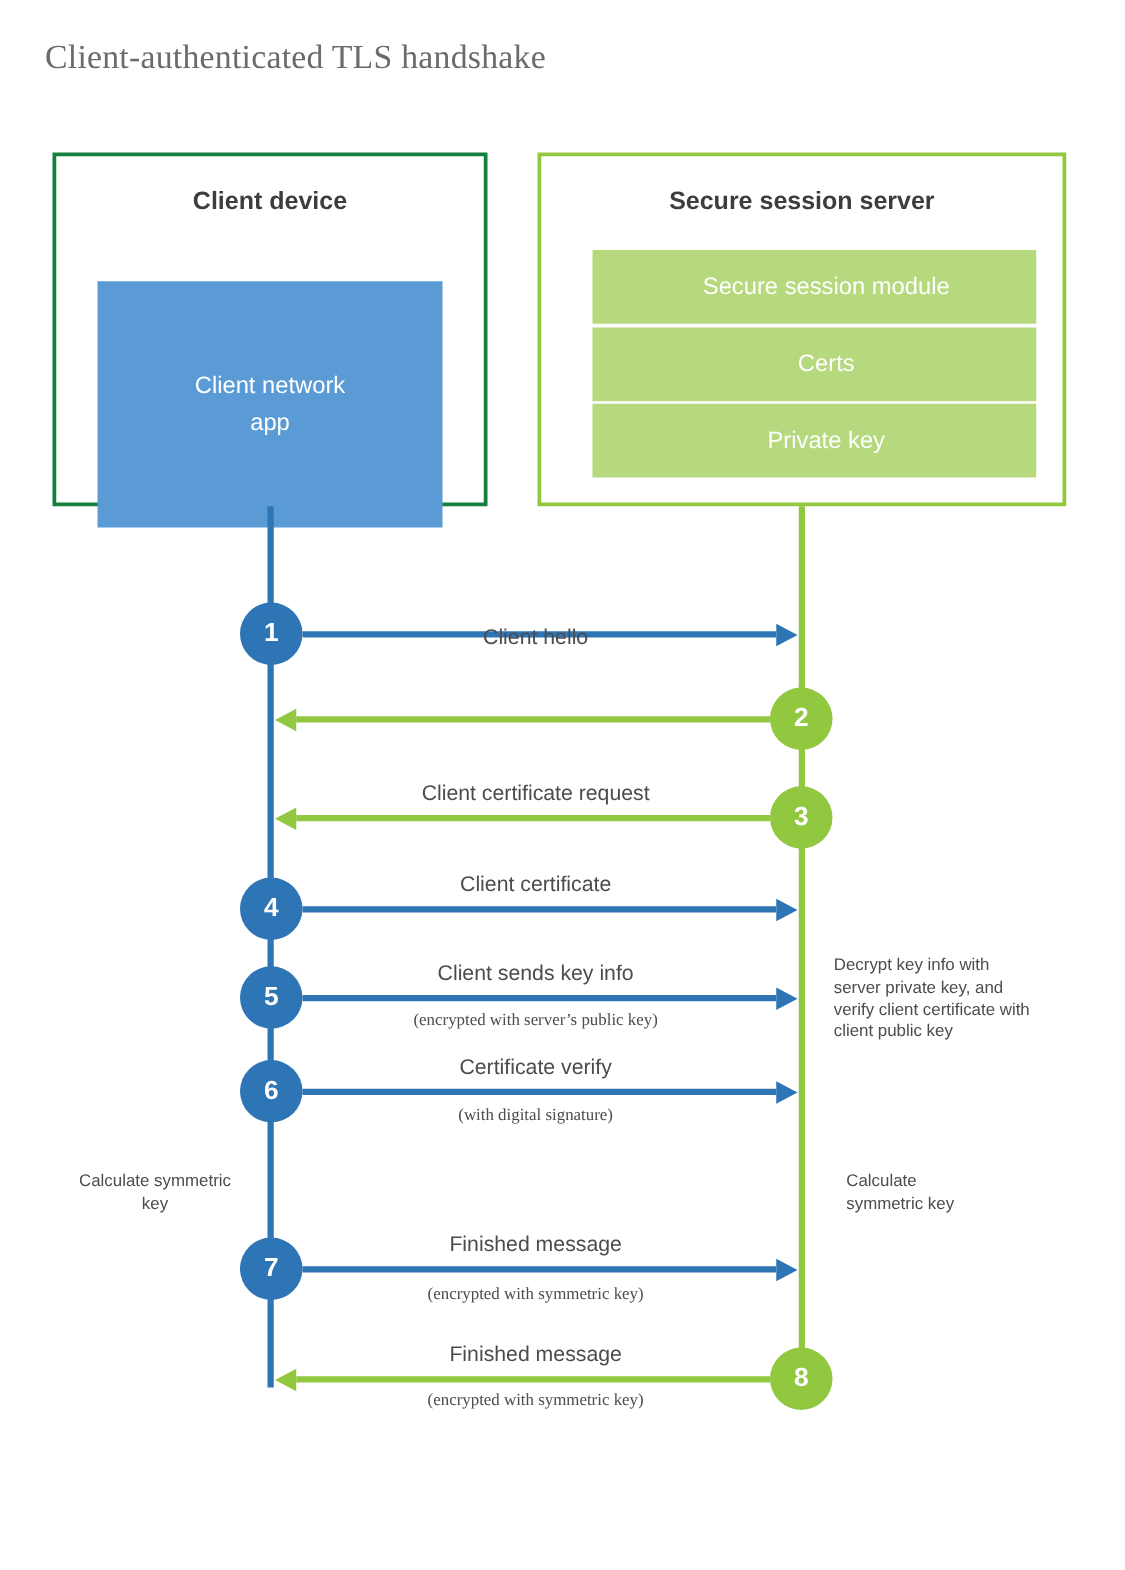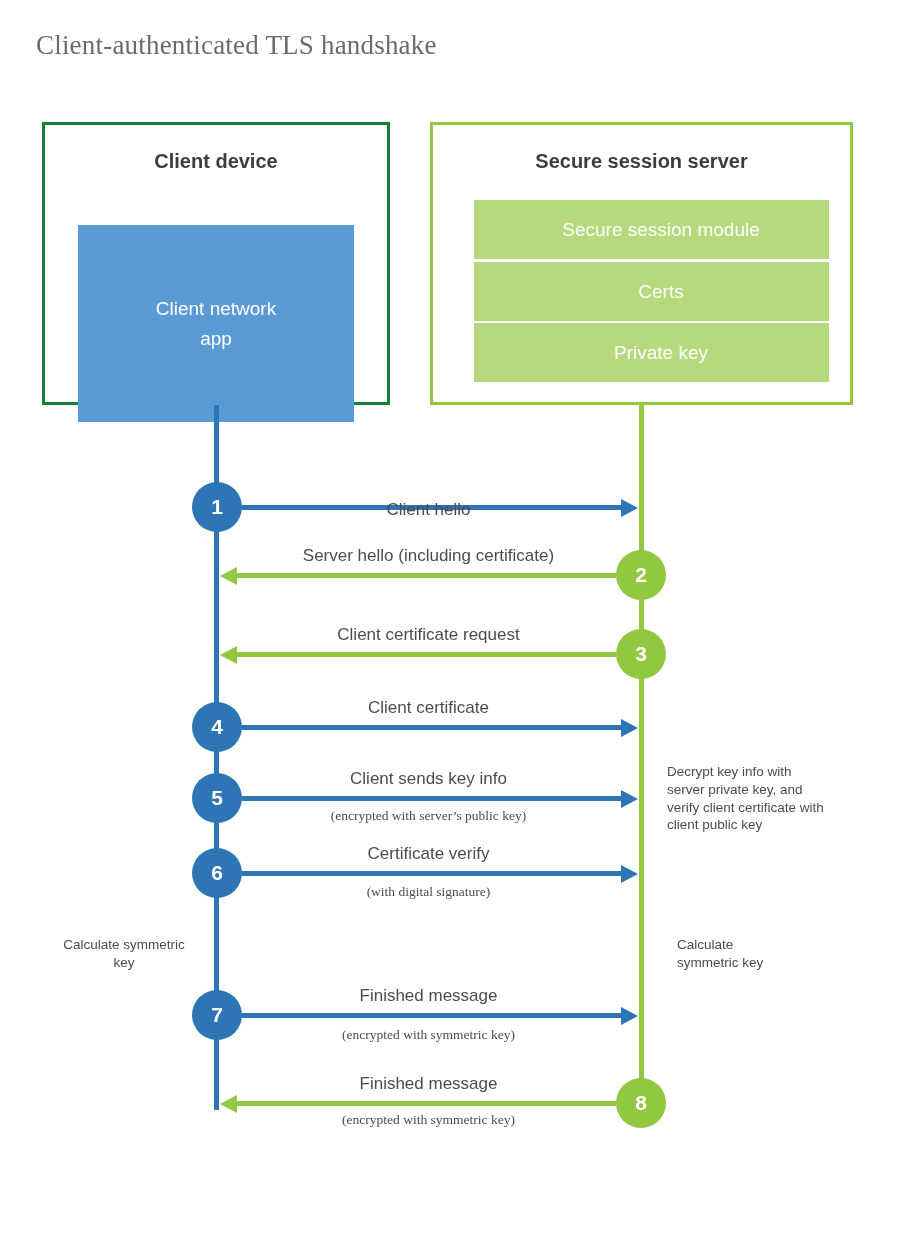--- a/index.html
+++ b/index.html
@@ -94,21 +94,20 @@
   </div>
 
   <div class="lifeline blue"></div>
   <div class="lifeline green"></div>
 
   <div class="arrow blue" style="top:505px;"></div>
   <div class="flow-label" style="top:500px;">Client hello</div>
   <div class="step blue" style="top:482px;">1</div>
 
   <div class="arrow green" style="top:573px;"></div>
-  <div class="flow-label" style="top:546px;">Server hello (including certificate)</div>
   <div class="step green" style="top:550px;">2</div>
 
   <div class="arrow green" style="top:652px;"></div>
   <div class="flow-label" style="top:625px;">Client certificate request</div>
   <div class="step green" style="top:629px;">3</div>
 
   <div class="arrow blue" style="top:725px;"></div>
   <div class="flow-label" style="top:698px;">Client certificate</div>
   <div class="step blue" style="top:702px;">4</div>
 

